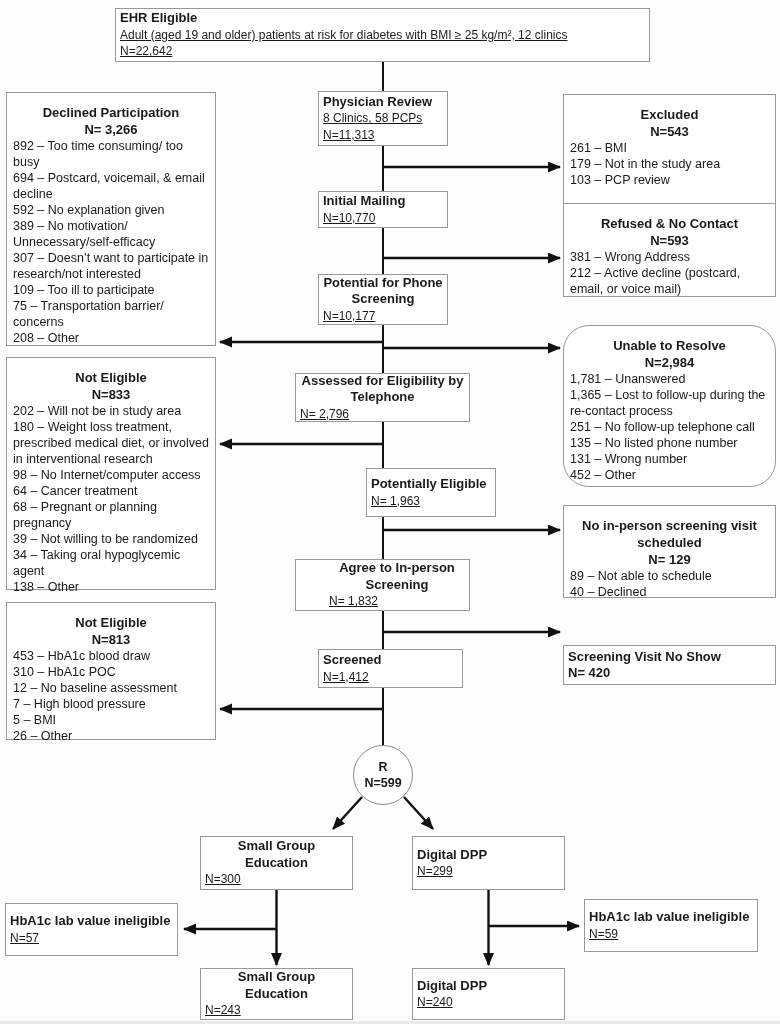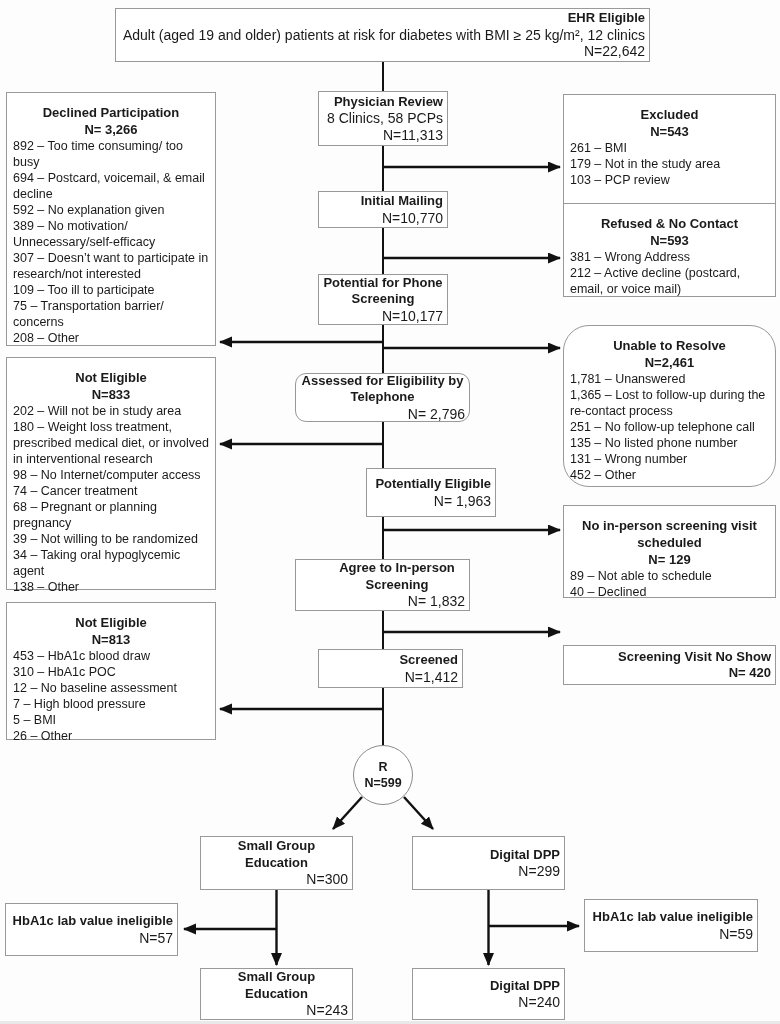--- a/index.html
+++ b/index.html
@@ -12,25 +12,25 @@
     overflow:hidden;
   }
   .canvas { position:absolute; left:0; top:0; width:780px; height:1024px; }
   svg.connectors { position:absolute; left:0; top:0; width:780px; height:1024px; }
   .box {
     position:absolute; box-sizing:border-box;
     background:#ffffff; border:1px solid #999999;
   }
   .flexc {
     display:flex; flex-direction:column;
-    justify-content:center; align-items:flex-end;
+    justify-content:center; align-items:flex-start;
     text-align:center; padding:2px 4px;
   }
   .bt { font-weight:bold; font-size:13px; line-height:16.5px; }
-  .nt { font-size:14px; line-height:16.5px; }
+  .nt { font-size:12px; line-height:16.5px;text-decoration:underline; }
   .side { padding:11px 6px 2px 6px; font-size:12.5px; line-height:16px; }
   .side .title { font-weight:bold; font-size:13px; line-height:17px; text-align:center; }
   .item b { font-weight:normal; }
   .circle {
     position:absolute; width:60px; height:60px; border-radius:50%;
     background:#ffffff; border:1px solid #8a8a8a; box-sizing:border-box;
     display:flex; flex-direction:column; justify-content:center; align-items:center;
     font-size:12.5px; font-weight:bold; line-height:16px;
   }
   .edge-strip { position:absolute; left:0; bottom:0; width:780px; height:3px; background:#e9e9e9; }
@@ -89,21 +89,21 @@
   <div class="box flexc" style="left:318px; top:191px; width:130px; height:37px;">
     <div class="bt">Initial Mailing</div>
     <div class="nt">N=10,770</div>
   </div>
 
   <div class="box flexc" style="left:318px; top:274px; width:130px; height:51px;">
     <div class="bt">Potential for Phone Screening</div>
     <div class="nt">N=10,177</div>
   </div>
 
-  <div class="box flexc" style="left:295px; top:373px; width:175px; height:49px;border-radius:11px;">
+  <div class="box flexc" style="left:295px; top:373px; width:175px; height:49px;">
     <div class="bt">Assessed for Eligibility by Telephone</div>
     <div class="nt">N= 2,796</div>
   </div>
 
   <div class="box flexc" style="left:318px; top:468px; width:130px; height:49px;margin-left:48px;">
     <div class="bt">Potentially Eligible</div>
     <div class="nt">N= 1,963</div>
   </div>
 
   <div class="box flexc" style="left:295px; top:559px; width:175px; height:52px;padding-left:33px;">
@@ -133,21 +133,21 @@
   </div>
 
   <div class="box side" style="left:6px; top:357px; width:210px; height:233px;">
     <div class="title">Not Eligible</div>
     <div class="title">N=833</div>
     <div>
 
     <div class="item"><b>202</b> <span>– Will not be in study area</span></div>
         <div class="item"><b>180</b> <span>– Weight loss treatment, prescribed medical diet, or involved in interventional research</span></div>
         <div class="item"><b>98</b> <span>– No Internet/computer access</span></div>
-        <div class="item"><b>74</b> <span>– Cancer treatment</span></div>
+        <div class="item"><b>64</b> <span>– Cancer treatment</span></div>
         <div class="item"><b>68</b> <span>– Pregnant or planning pregnancy</span></div>
         <div class="item"><b>39</b> <span>– Not willing to be randomized</span></div>
         <div class="item"><b>34</b> <span>– Taking oral hypoglycemic agent</span></div>
         <div class="item"><b>138</b> <span>– Other</span></div>
       </div>
   </div>
 
   <div class="box side" style="left:6px; top:602px; width:210px; height:138px;">
     <div class="title">Not Eligible</div>
     <div class="title">N=813</div>
@@ -178,21 +178,21 @@
     <div class="title">N=593</div>
     <div>
 
     <div class="item"><b>381</b> <span>– Wrong Address</span></div>
         <div class="item"><b>212</b> <span>– Active decline (postcard, email, or voice mail)</span></div>
       </div>
   </div>
 
   <div class="box side" style="left:563px; top:325px; width:213px; height:162px;border-radius:26px;">
     <div class="title">Unable to Resolve</div>
-    <div class="title">N=2,461</div>
+    <div class="title">N=2,984</div>
     <div>
 
     <div class="item"><b>1,781</b> <span>– Unanswered</span></div>
         <div class="item"><b>1,365</b> <span>– Lost to follow-up during the re-contact process</span></div>
         <div class="item"><b>251</b> <span>– No follow-up telephone call</span></div>
         <div class="item"><b>135</b> <span>– No listed phone number</span></div>
         <div class="item"><b>131</b> <span>– Wrong number</span></div>
         <div class="item"><b>452</b> <span>– Other</span></div>
       </div>
   </div>

